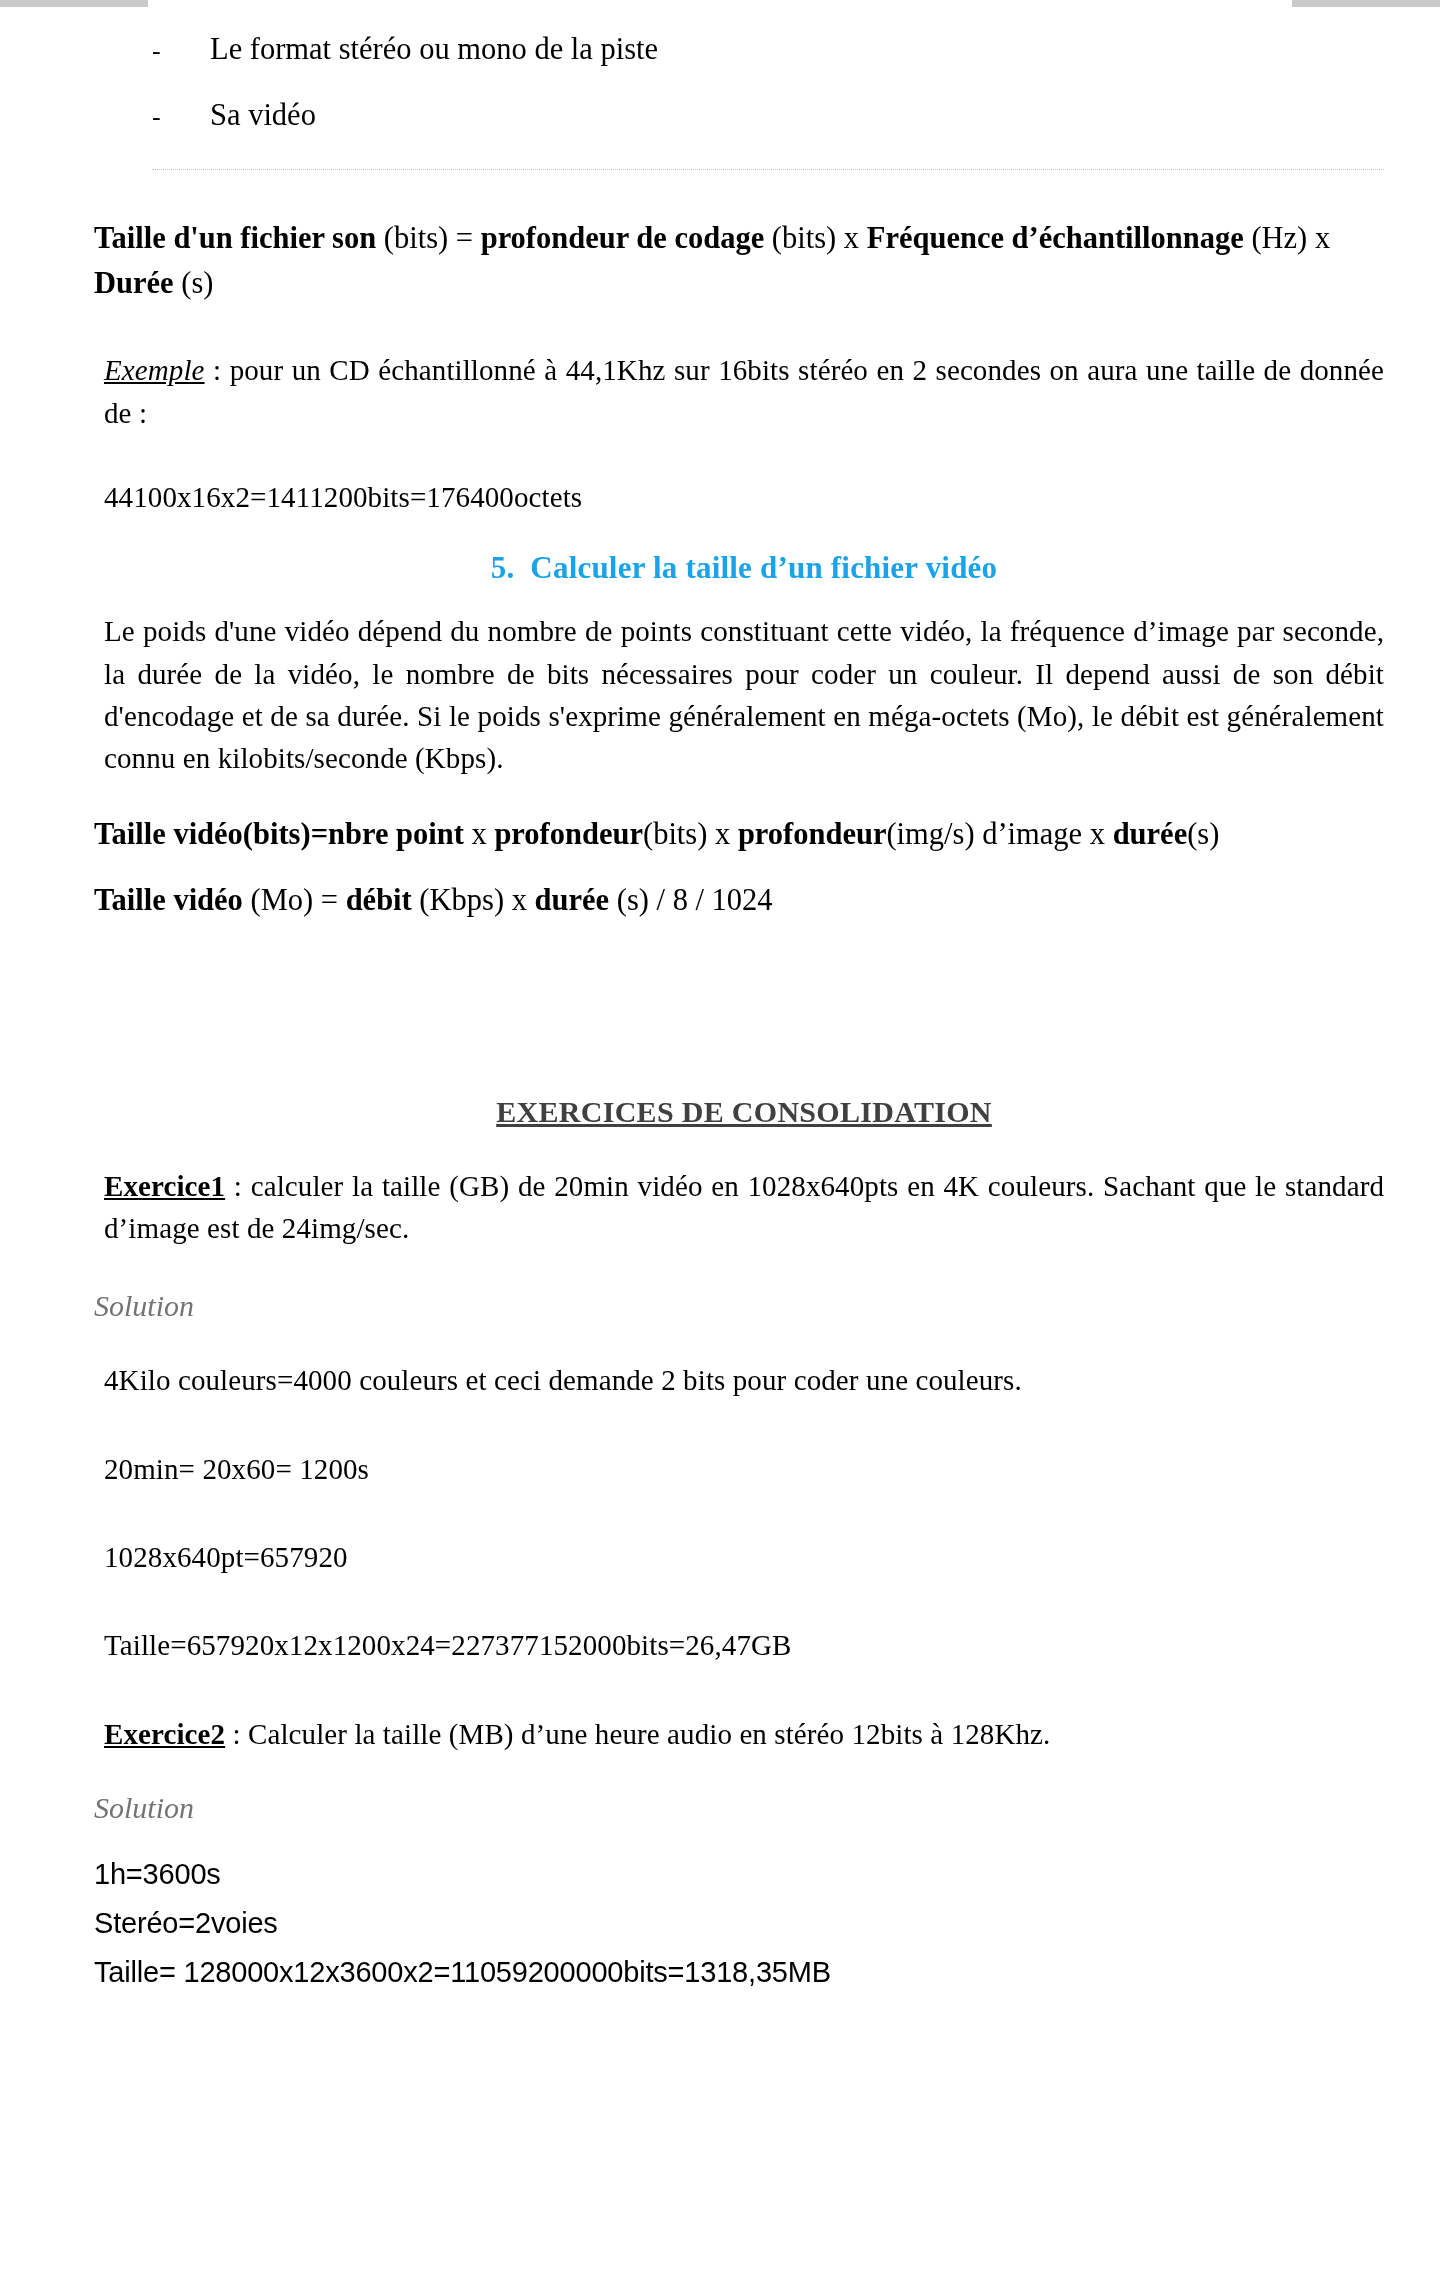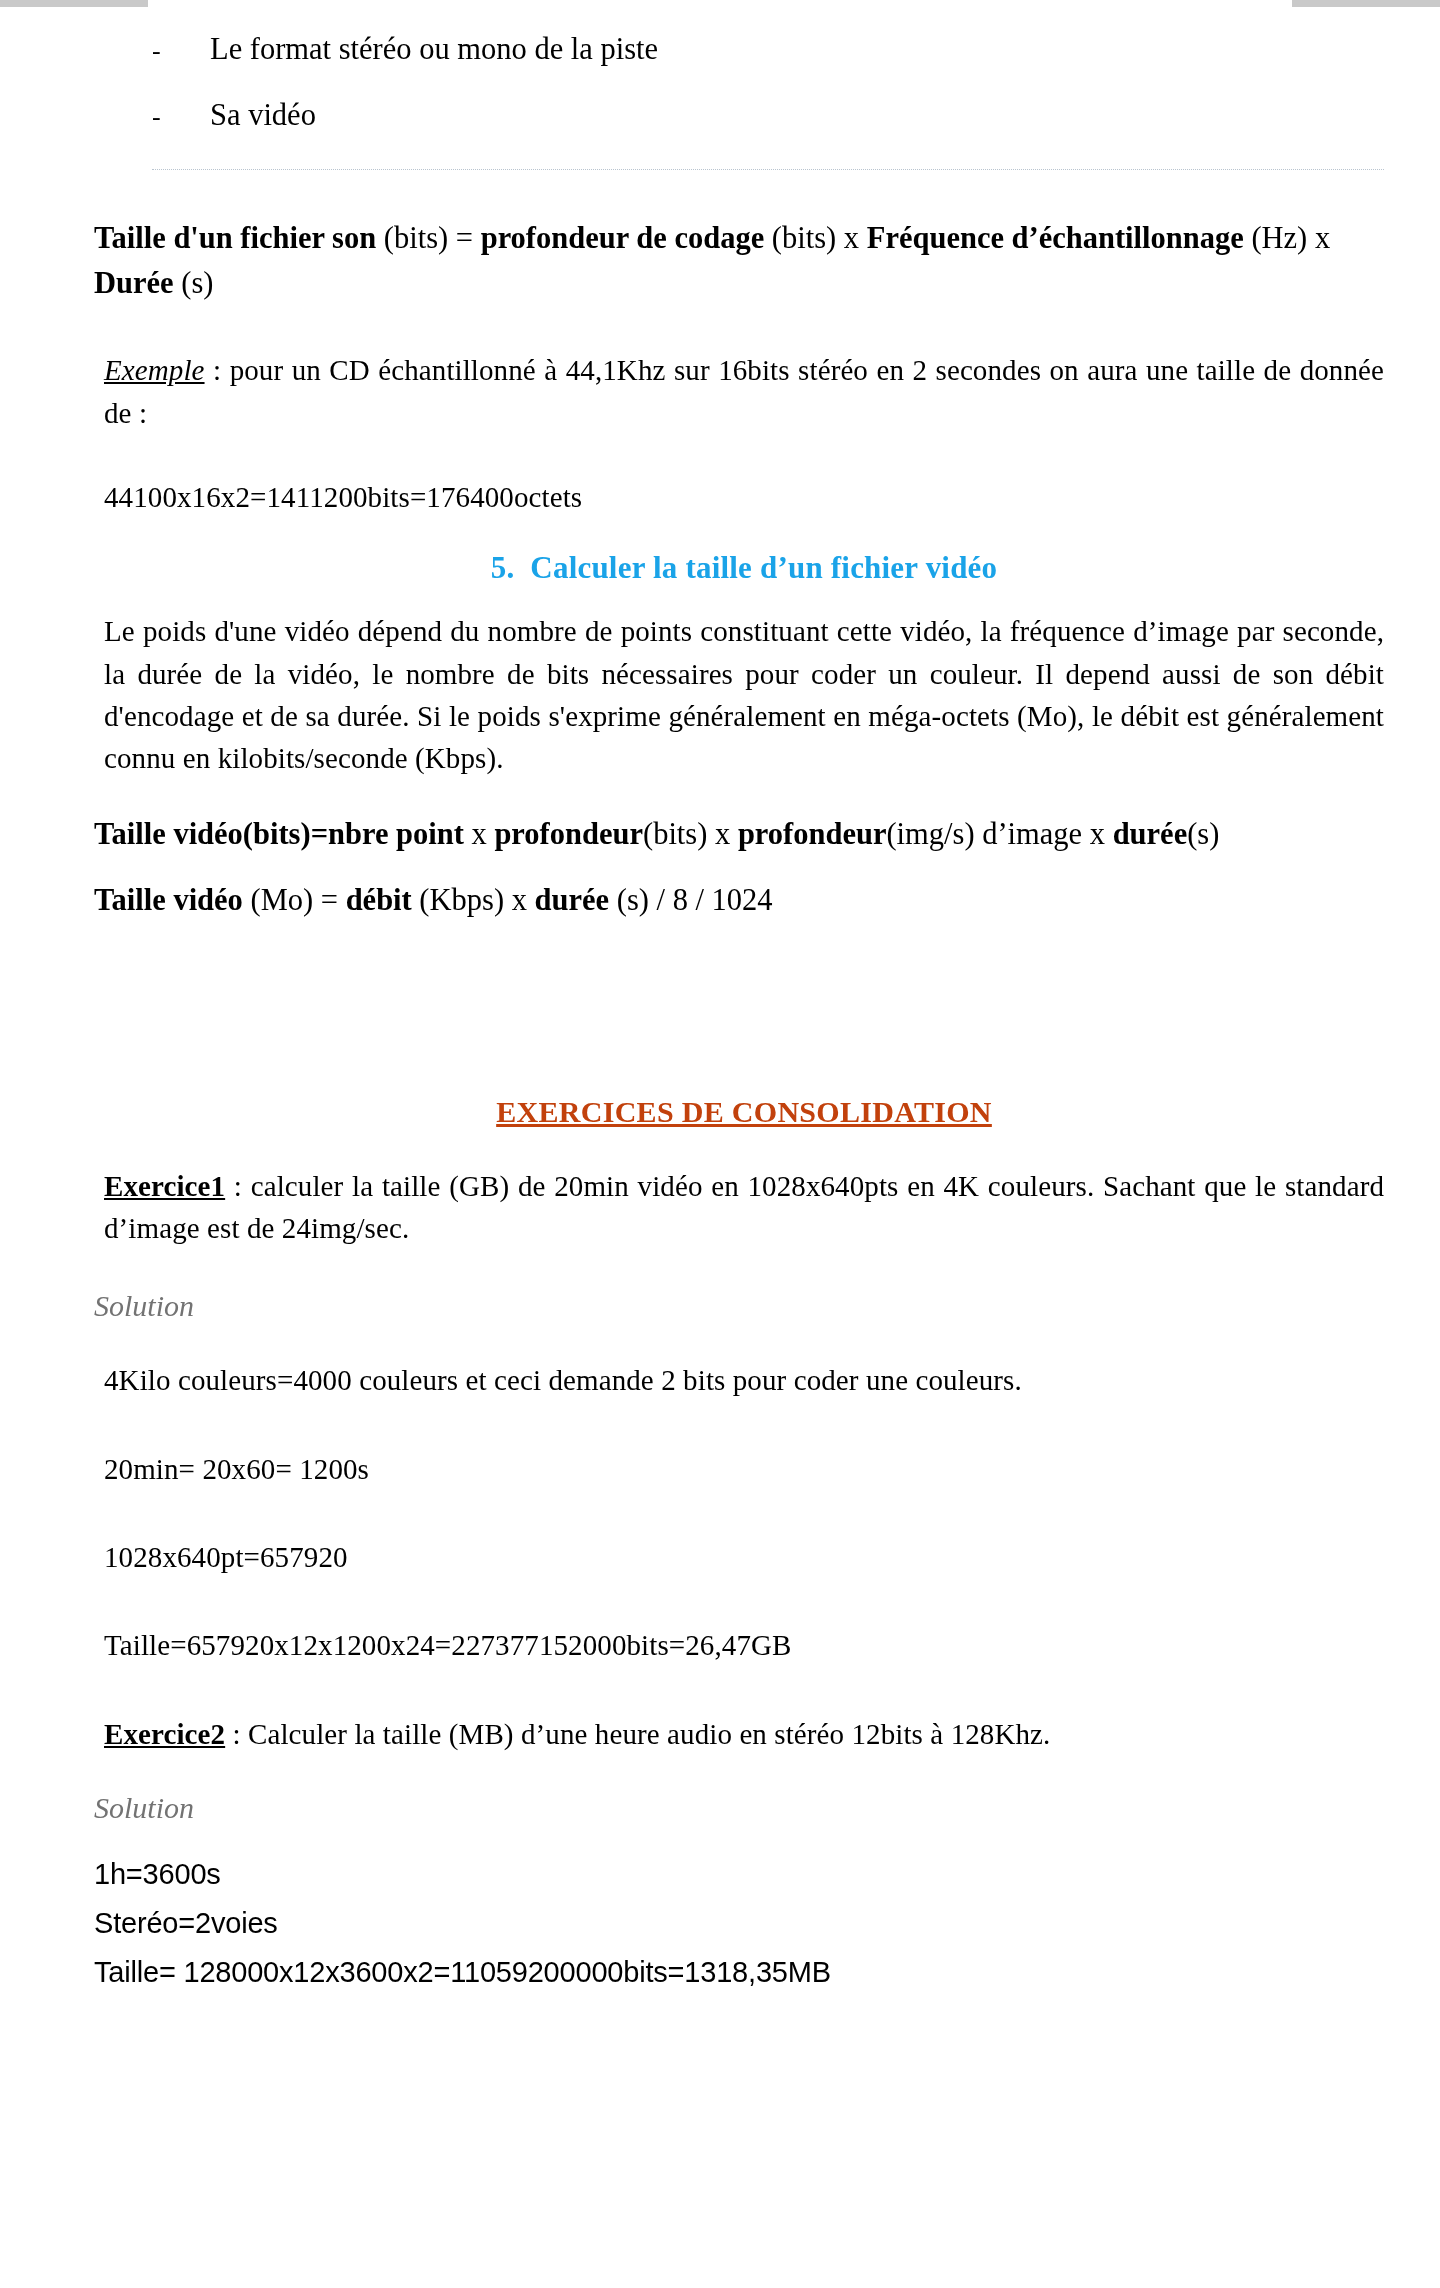--- a/index.html
+++ b/index.html
@@ -92,21 +92,21 @@
     color: #1aa3e8;
     font-weight: 700;
     font-size: 31px;
     text-align: center;
     margin: 0;
     letter-spacing: 0.2px;
   }
   .heading-blue .num { margin-right: 16px; }
 
   .heading-red {
-    color: #c2410c;
+    color: #404040;
     font-weight: 700;
     font-size: 30px;
     text-align: center;
     text-decoration: underline;
     margin: 0;
     letter-spacing: 0.3px;
   }
 
   .solution {
     color: #737373;

